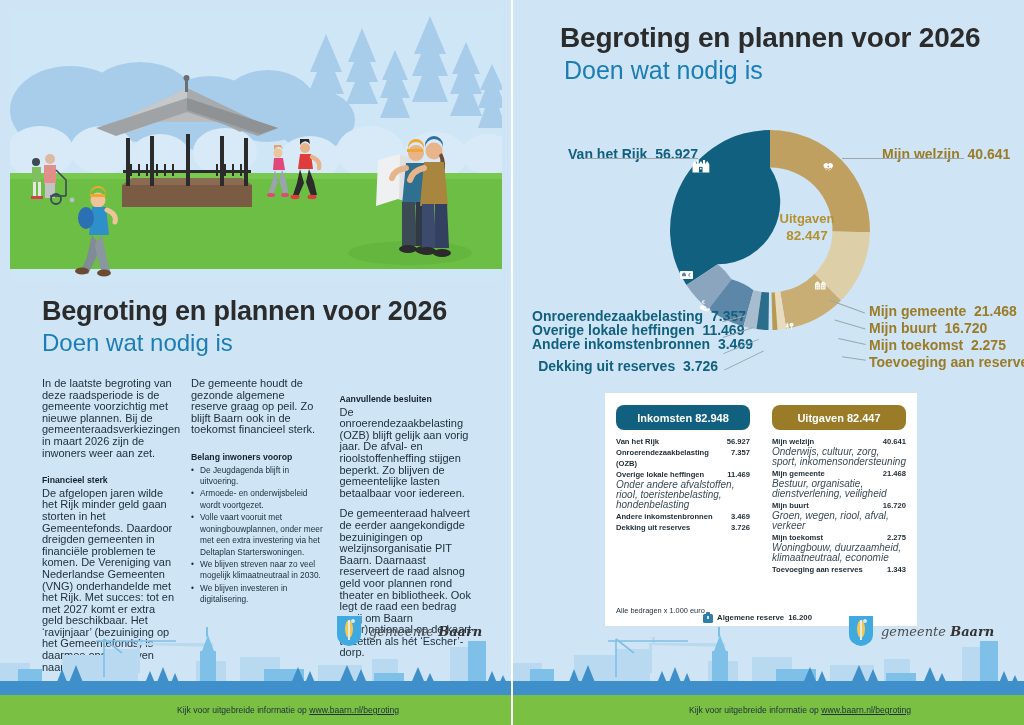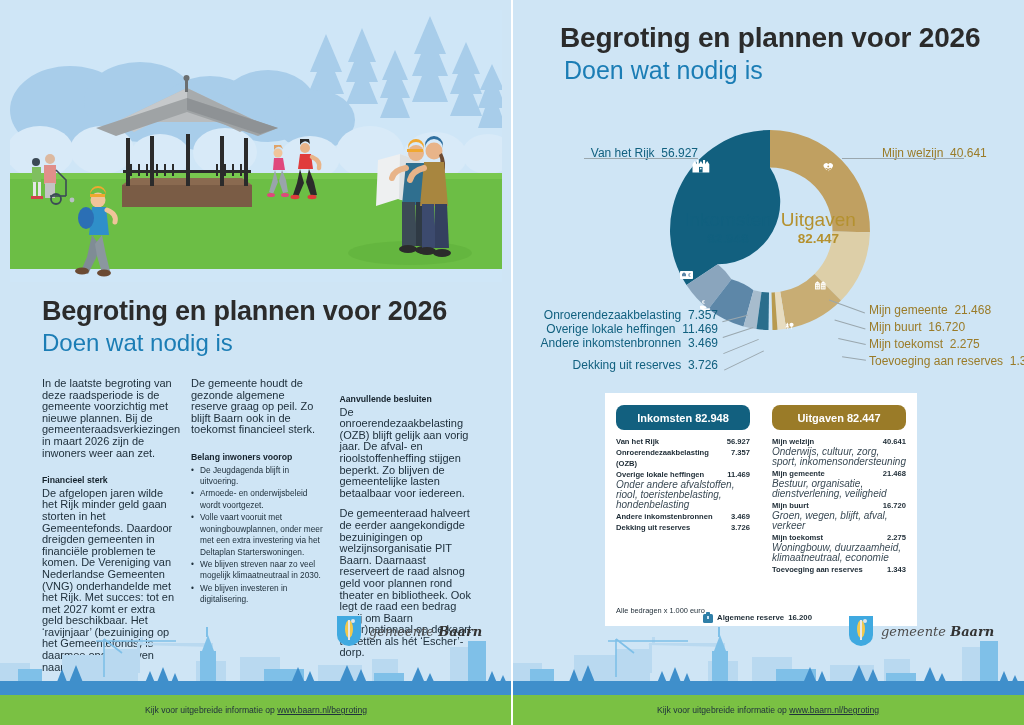--- a/index.html
+++ b/index.html
@@ -36,38 +36,38 @@
   .logo{position:absolute;display:flex;align-items:center;gap:7px;}
   .logo .shield{width:26px;height:32px;}
   .logo .ltxt{font-family:"DejaVu Serif", serif;font-style:italic;font-size:13px;color:#4c4c4c;white-space:nowrap;}
   .logo .ltxt b{font-weight:bold;color:#333;font-style:italic;}
 
   
   .skyline{position:absolute;left:0;bottom:30px;width:512px;height:70px;}
 
   
   .footer{position:absolute;left:0;bottom:0;width:512px;height:30px;background:#7ac143;
-          display:flex;align-items:center;justify-content:center;}
+          display:flex;align-items:center;justify-content:center;padding-left:32px;}
   .footer .ftxt{font-size:8.6px;color:#20313d;}
   .footer .ftxt a{color:#20313d;text-decoration:underline;}
 
   
   .donut{position:absolute;left:645px;top:105px;width:250px;height:250px;}
   .donut svg{display:block;}
   .center-lab{position:absolute;left:645px;top:105px;width:250px;height:250px;
     display:flex;align-items:center;justify-content:center;pointer-events:none;}
   .center-inner{display:flex;gap:9px;text-align:center;transform:translateY(-2px);}
   .ci{display:flex;flex-direction:column;line-height:1.25;}
-  .ci .n{font-size:19px;font-weight:normal;}
+  .ci .n{font-size:13px;font-weight:bold;}
   .ci .v{font-size:13.5px;font-weight:bold;}
   .ci.inc{color:#11607f;}
   .ci.exp{color:#b4912f;}
 
   
-  .lab{position:absolute;font-size:12px;font-weight:normal;white-space:nowrap;}
+  .lab{position:absolute;font-size:14px;font-weight:bold;white-space:nowrap;}
   .lab.blue{color:#11607f;}
   .lab.gold{color:#9a7b28;}
   .lab.r{text-align:right;}
   .leader{position:absolute;background:#9aa7ae;height:1px;}
 
   
   .panel{position:absolute;left:605px;top:393px;width:312px;height:233px;background:#fff;}
   .tbl{position:absolute;left:0;top:0;width:312px;height:233px;display:flex;}
   .tcol{width:156px;padding:12px 11px 0 11px;box-sizing:border-box;}
   .thead{height:25px;display:flex;align-items:center;justify-content:center;
@@ -515,21 +515,21 @@
           <div class="sub">Onderwijs, cultuur, zorg, sport, inkomensondersteuning</div>
           <div class="row">
             <span class="k">Mijn gemeente</span>
             <span class="v">21.468</span>
           </div>
           <div class="sub">Bestuur, organisatie, dienstverlening, veiligheid</div>
           <div class="row">
             <span class="k">Mijn buurt</span>
             <span class="v">16.720</span>
           </div>
-          <div class="sub">Groen, wegen, blijft, afval, verkeer</div>
+          <div class="sub">Groen, wegen, riool, afval, verkeer</div>
           <div class="row">
             <span class="k">Mijn toekomst</span>
             <span class="v">2.275</span>
           </div>
           <div class="sub">Woningbouw, duurzaamheid, klimaatneutraal, economie</div>
           <div class="row">
             <span class="k">Toevoeging aan reserves</span>
             <span class="v">1.343</span>
           </div>
         </div>

